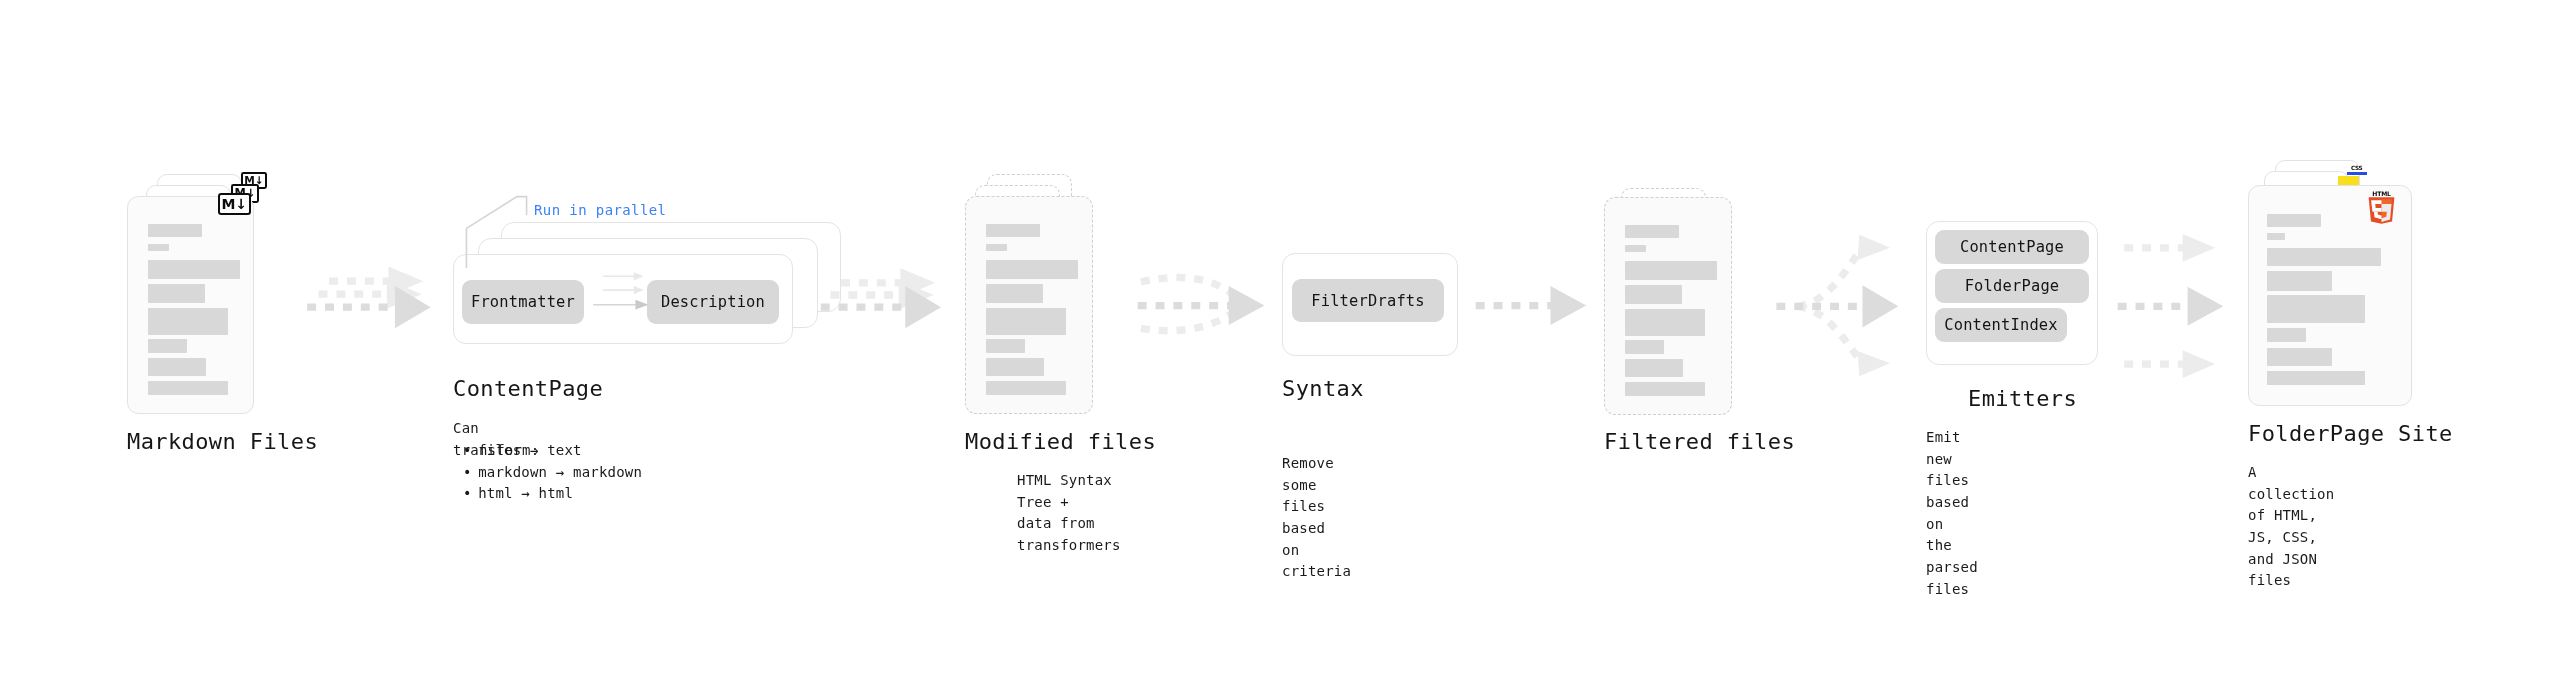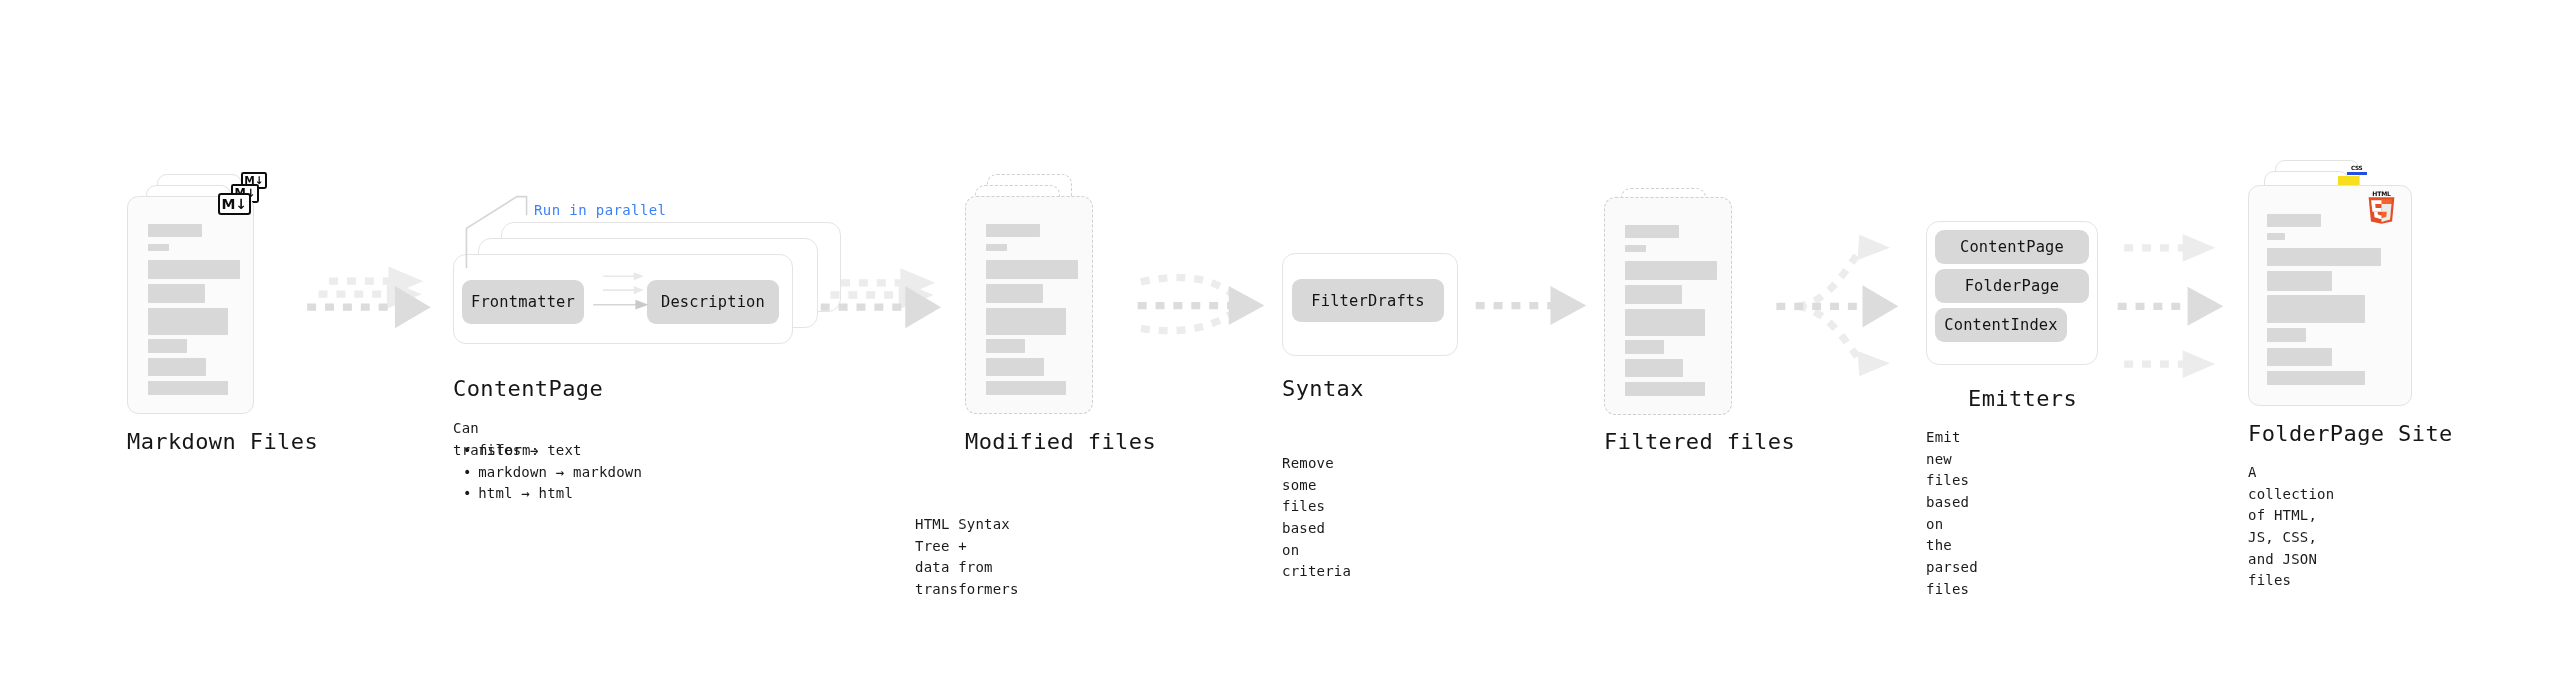--- a/index.html
+++ b/index.html
@@ -144,21 +144,21 @@
       <div class="bar" style="left:19.5px;top:27px;width:54px;height:13px;"></div>
       <div class="bar" style="left:19.5px;top:47px;width:21px;height:6.5px;"></div>
       <div class="bar" style="left:19.5px;top:63px;width:92px;height:18.7px;"></div>
       <div class="bar" style="left:19.5px;top:87px;width:57px;height:18.7px;"></div>
       <div class="bar" style="left:19.5px;top:111px;width:80px;height:27px;"></div>
       <div class="bar" style="left:19.5px;top:142px;width:39px;height:14px;"></div>
       <div class="bar" style="left:19.5px;top:161px;width:58px;height:18px;"></div>
       <div class="bar" style="left:19.5px;top:184px;width:80px;height:14px;"></div>
     </div>
     <div class="abs stage-title" style="left:965px;top:431px;">Modified files</div>
-    <div class="abs stage-sub" style="left:915px;top:470px;margin-top:44px;">HTML Syntax Tree +
+    <div class="abs stage-sub" style="left:1017px;top:470px;">HTML Syntax Tree +
 data from transformers</div>
   </div>
 
   <div class="abs" style="left:0;top:0;">
     <div class="container-box" style="left:1282px;top:253px;width:176px;height:103px;"></div>
     <div class="chip" style="left:1292px;top:279px;width:152px;height:43px;">FilterDrafts</div>
     <div class="abs stage-title" style="left:1282px;top:378px;">Syntax</div>
     <div class="abs stage-sub" style="left:1282px;top:418px;margin-top:35px;">Remove some files based
 on criteria</div>
   </div>

